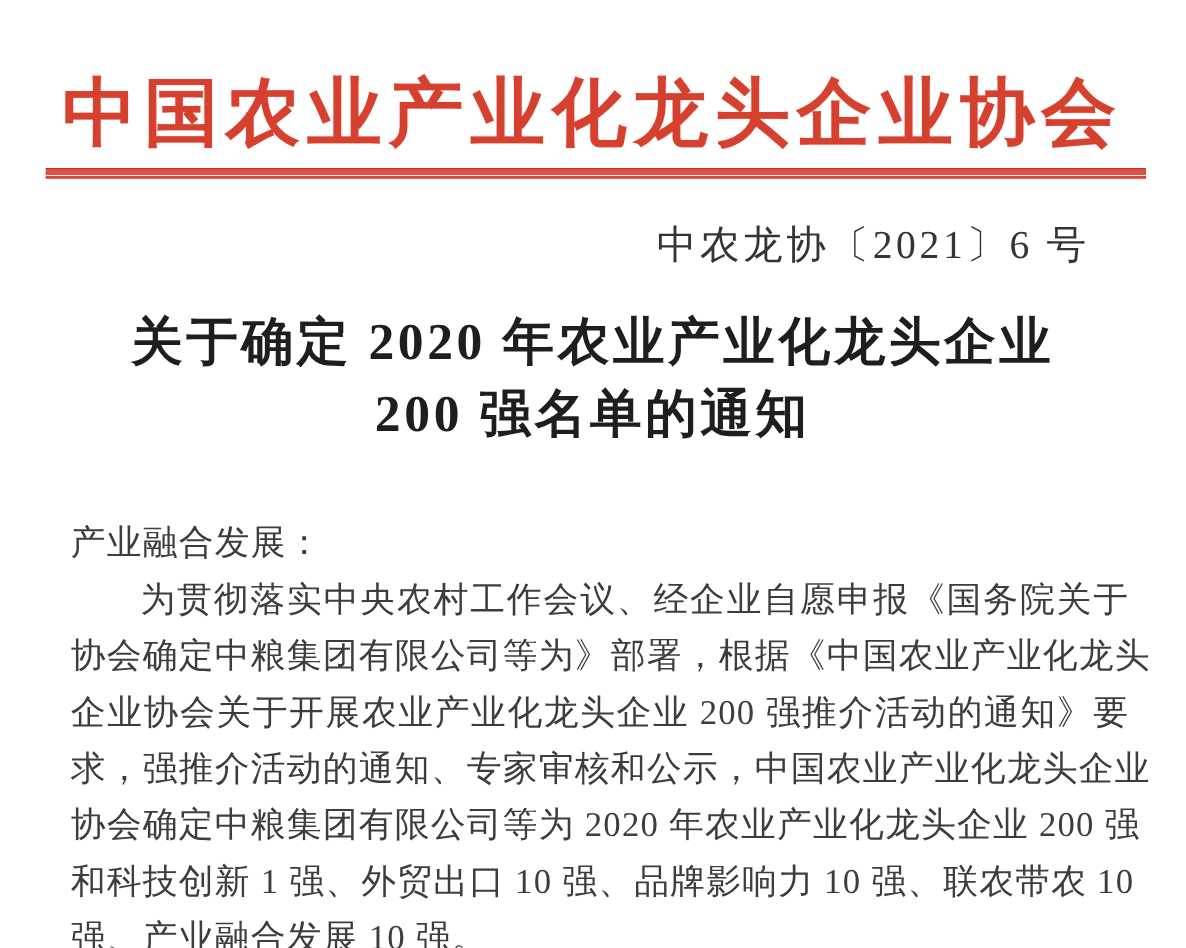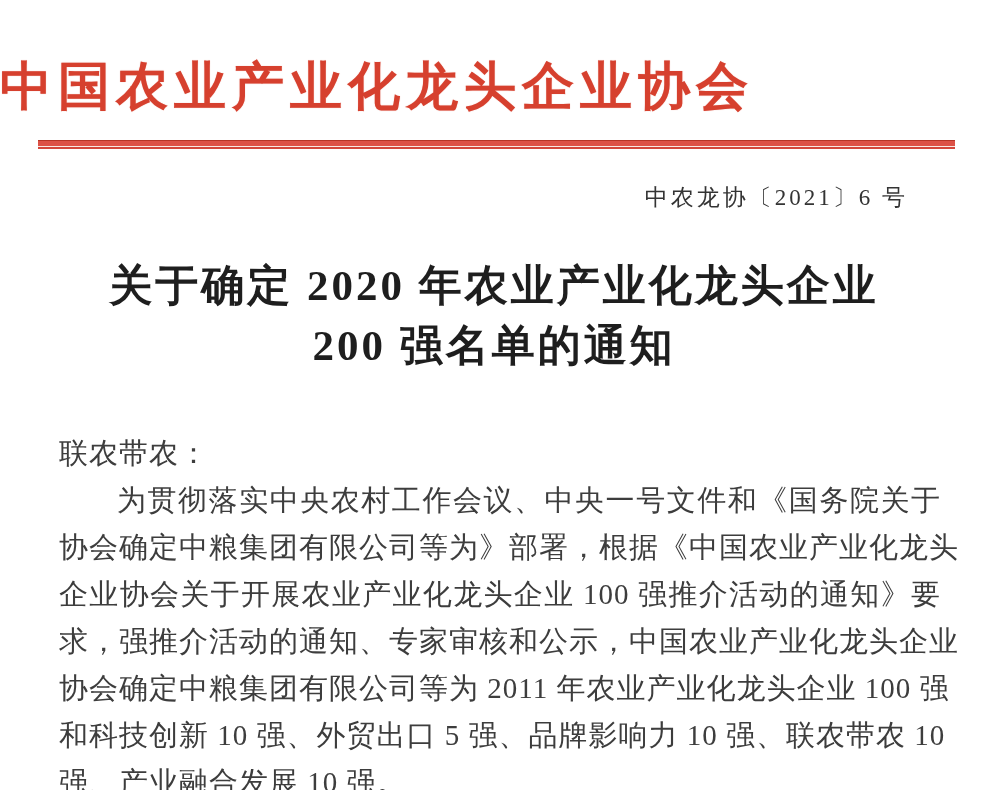--- a/index.html
+++ b/index.html
@@ -17,22 +17,23 @@
     overflow: hidden;
     font-family: "Liberation Serif", "DejaVu Serif", serif;
   }
 
   
   .org-title {
     position: absolute;
     top: 52px;
     left: 0;
     width: 100%;
+    text-align: center;
     color: #d6402e;
-    font-size: 52px;
+    font-size: 62px;
     font-weight: bold;
     letter-spacing: 6px;
     white-space: nowrap;
     text-shadow: 0 0 1px rgba(214, 64, 46, 0.45);
   }
 
   .red-divider {
     position: absolute;
     top: 140px;
     left: 38px;
@@ -44,21 +45,21 @@
       #dd5146 1px, #dd5146 6px,
       #f9e9e4 6px, #f9e9e4 7px,
       #d4473c 7px, #d4473c 9px
     );
   }
 
   .doc-number {
     position: absolute;
     top: 182px;
     right: 80px;
-    font-size: 23px;
+    font-size: 33px;
     color: #343434;
     letter-spacing: 3px;
     white-space: nowrap;
   }
 
   
   .notice-title {
     position: absolute;
     top: 256px;
     left: 0;
@@ -106,23 +107,23 @@
   <div class="red-divider"></div>
 
   <div class="doc-number">中农龙协〔2021〕6 号</div>
 
   <div class="notice-title">
     <div>关于确定 2020 年农业产业化龙头企业</div>
     <div>200 强名单的通知</div>
   </div>
 
   <div class="body-block">
-    <div class="body-line">联农带农：</div>
-    <div class="body-line just indent">为贯彻落实中央农村工作会议、中央一号文件和《国务院关于</div>
+    <div class="body-line">产业融合发展：</div>
+    <div class="body-line just indent">为贯彻落实中央农村工作会议、经企业自愿申报《国务院关于</div>
     <div class="body-line just">协会确定中粮集团有限公司等为》部署，根据《中国农业产业化龙头</div>
-    <div class="body-line just">企业协会关于开展农业产业化龙头企业 100 强推介活动的通知》要</div>
+    <div class="body-line just">企业协会关于开展农业产业化龙头企业 200 强推介活动的通知》要</div>
     <div class="body-line just">求，强推介活动的通知、专家审核和公示，中国农业产业化龙头企业</div>
-    <div class="body-line just">协会确定中粮集团有限公司等为 2011 年农业产业化龙头企业 100 强</div>
-    <div class="body-line just">和科技创新 10 强、外贸出口 5 强、品牌影响力 10 强、联农带农 10</div>
+    <div class="body-line just">协会确定中粮集团有限公司等为 2020 年农业产业化龙头企业 200 强</div>
+    <div class="body-line just">和科技创新 1 强、外贸出口 10 强、品牌影响力 10 强、联农带农 10</div>
     <div class="body-line">强、产业融合发展 10 强。</div>
   </div>
 
 </div>
 
 </body></html>

